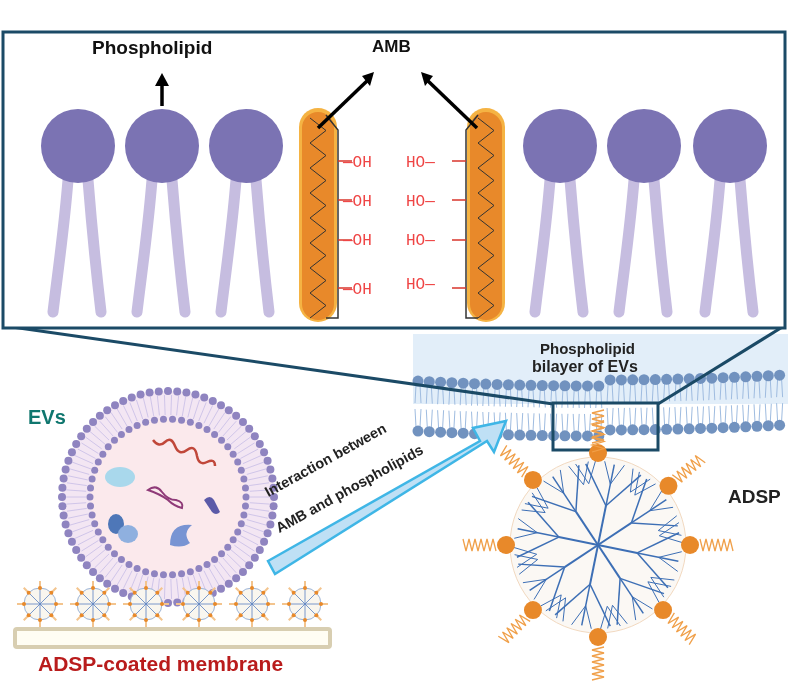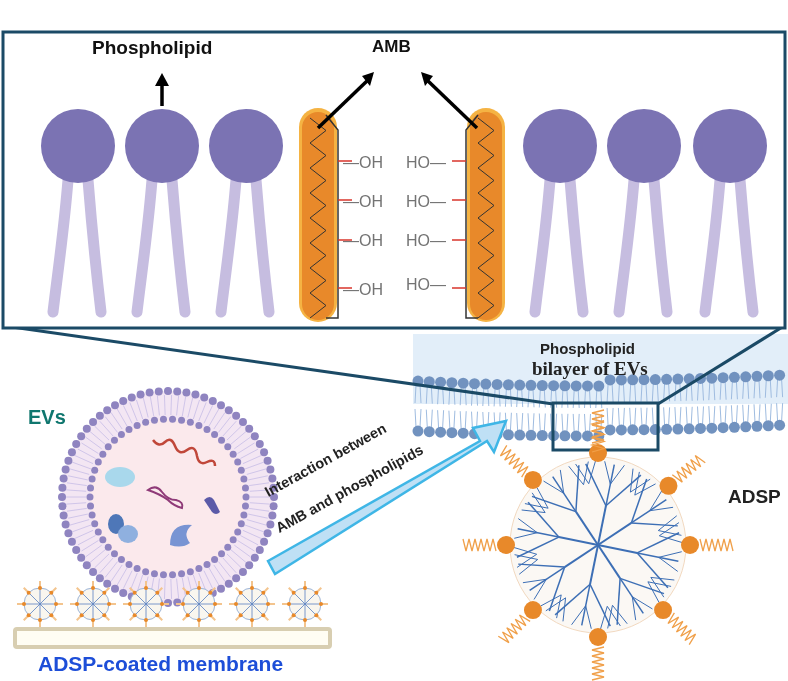--- a/index.html
+++ b/index.html
@@ -1,20 +1,20 @@
 <!DOCTYPE html>
 <html><head>
 <meta charset="utf-8">
 <style>
   html, body { margin: 0; padding: 0; background: #ffffff; }
   body { width: 788px; height: 681px; position: relative; overflow: hidden;
          font-family: "Liberation Sans", sans-serif; }
   #stage { position: absolute; left: 0; top: 0; width: 788px; height: 597px; }
   .lbl { position: absolute; font-family: "Liberation Sans", sans-serif; font-weight: bold; color: #111; white-space: nowrap; }
-  .oh { position: absolute; font-family: Liberation Sans, sans-serif; color: #737373; font-size: 16px; white-space: nowrap; }
+  .oh { position: absolute; font-family: Liberation Mono, monospace; color: #ef4444; font-size: 16px; white-space: nowrap; }
 </style>
 </head>
 <body>
 
 <div id="stage">
   <svg id="svg" width="788" height="681" viewBox="0 0 788 681">
 
     <rect x="413" y="334" width="375" height="70" fill="#e2eef9"></rect>
     <g id="bilayer">
         <line x1="416" y1="385.0314" x2="415" y2="403.0314" stroke="#9fbce0" stroke-width="1"></line>
@@ -805,21 +805,21 @@
   <div class="oh" style="left:343px; top:154px;">—OH</div>
   <div class="oh" style="left:343px; top:193px;">—OH</div>
   <div class="oh" style="left:343px; top:232px;">—OH</div>
   <div class="oh" style="left:343px; top:281px;">—OH</div>
   <div class="oh" style="left:406px; top:154px;">HO—</div>
   <div class="oh" style="left:406px; top:193px;">HO—</div>
   <div class="oh" style="left:406px; top:232px;">HO—</div>
   <div class="oh" style="left:406px; top:276px;">HO—</div>
 
   <div class="lbl" style="left:540px; top:340px; font-size:15px; color:#222;">Phospholipid</div>
-  <div class="lbl" style="left:532px; top:358px; font-size:19px; color:#222;font-family:Liberation Serif, serif;">bilayer of EVs</div>
+  <div class="lbl" style="left:532px; top:358px; font-size:16px; color:#222;">bilayer of EVs</div>
 
   <div class="lbl" style="left:28px; top:406px; font-size:20px; color:#0f766e;">EVs</div>
   <div class="lbl" style="left:728px; top:486px; font-size:19px; color:#222;">ADSP</div>
-  <div class="lbl" style="left:38px; top:652px; font-size:21px; color:#1d4ed8;">ADSP-coated membrane</div>
+  <div class="lbl" style="left:38px; top:652px; font-size:21px; color:#b91c1c;">ADSP-coated membrane</div>
 
   <div class="lbl" style="left:262px; top:486px; font-size:14.5px; color:#222; transform-origin:0 0; transform: rotate(-29deg);">Interaction between</div>
   <div class="lbl" style="left:273px; top:522px; font-size:14.5px; color:#222; transform-origin:0 0; transform: rotate(-29deg);">AMB and phospholipids</div>
 </div>
 
 </body></html>

